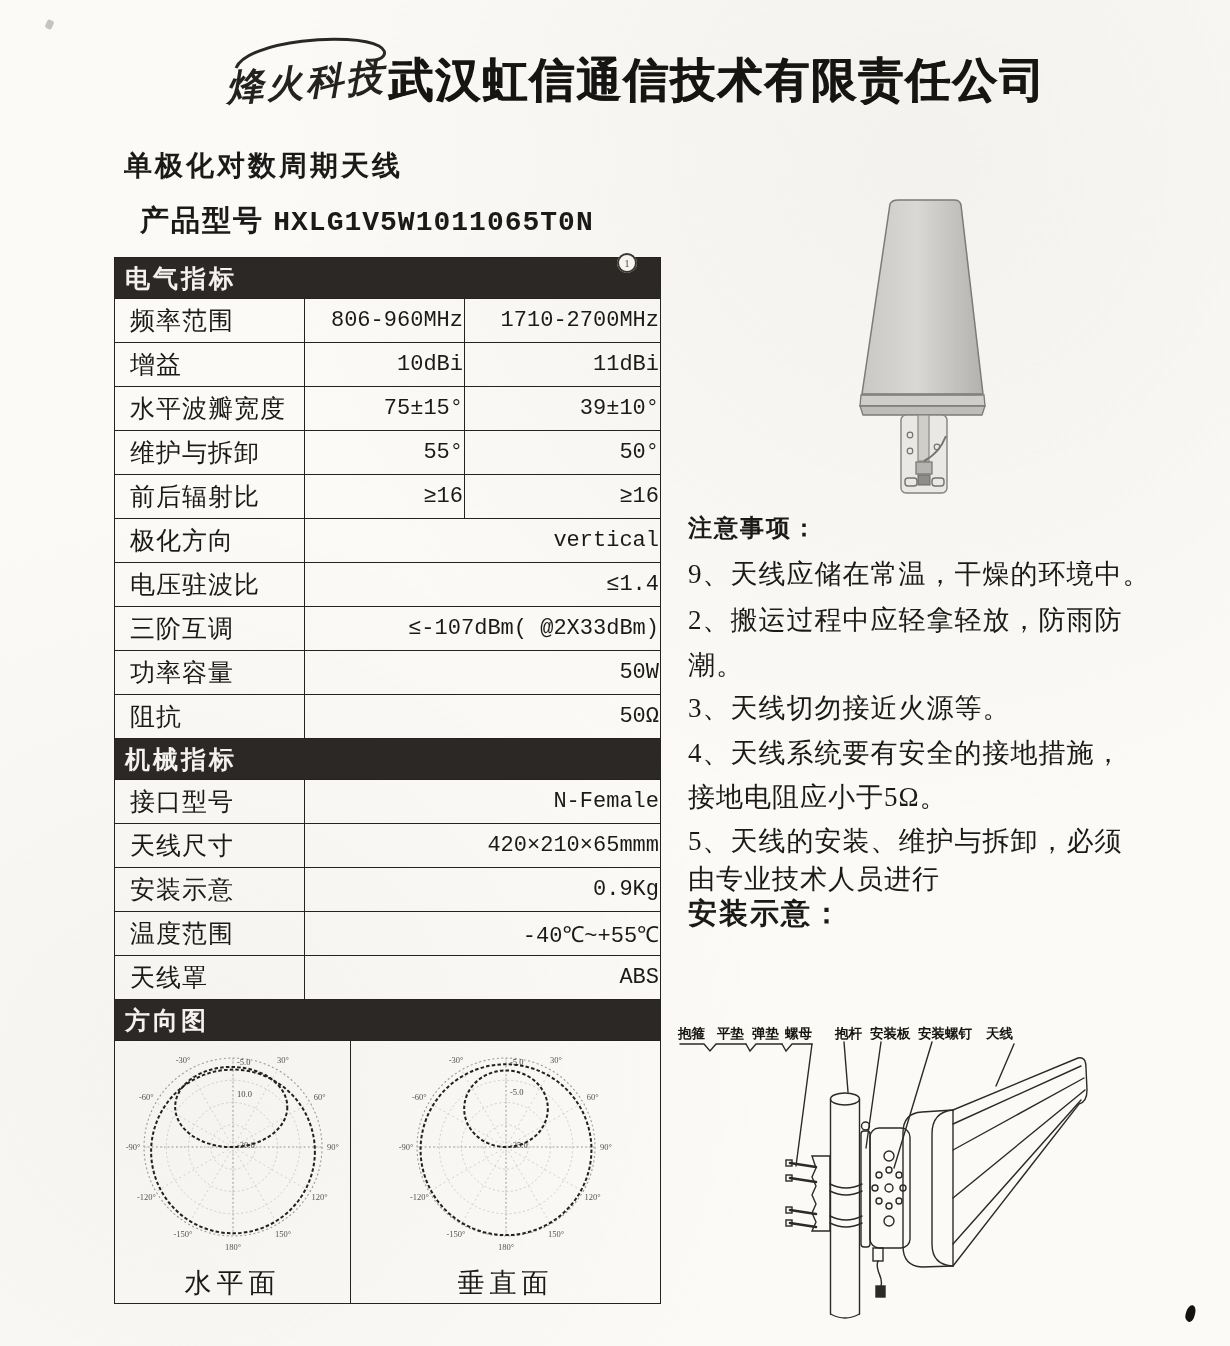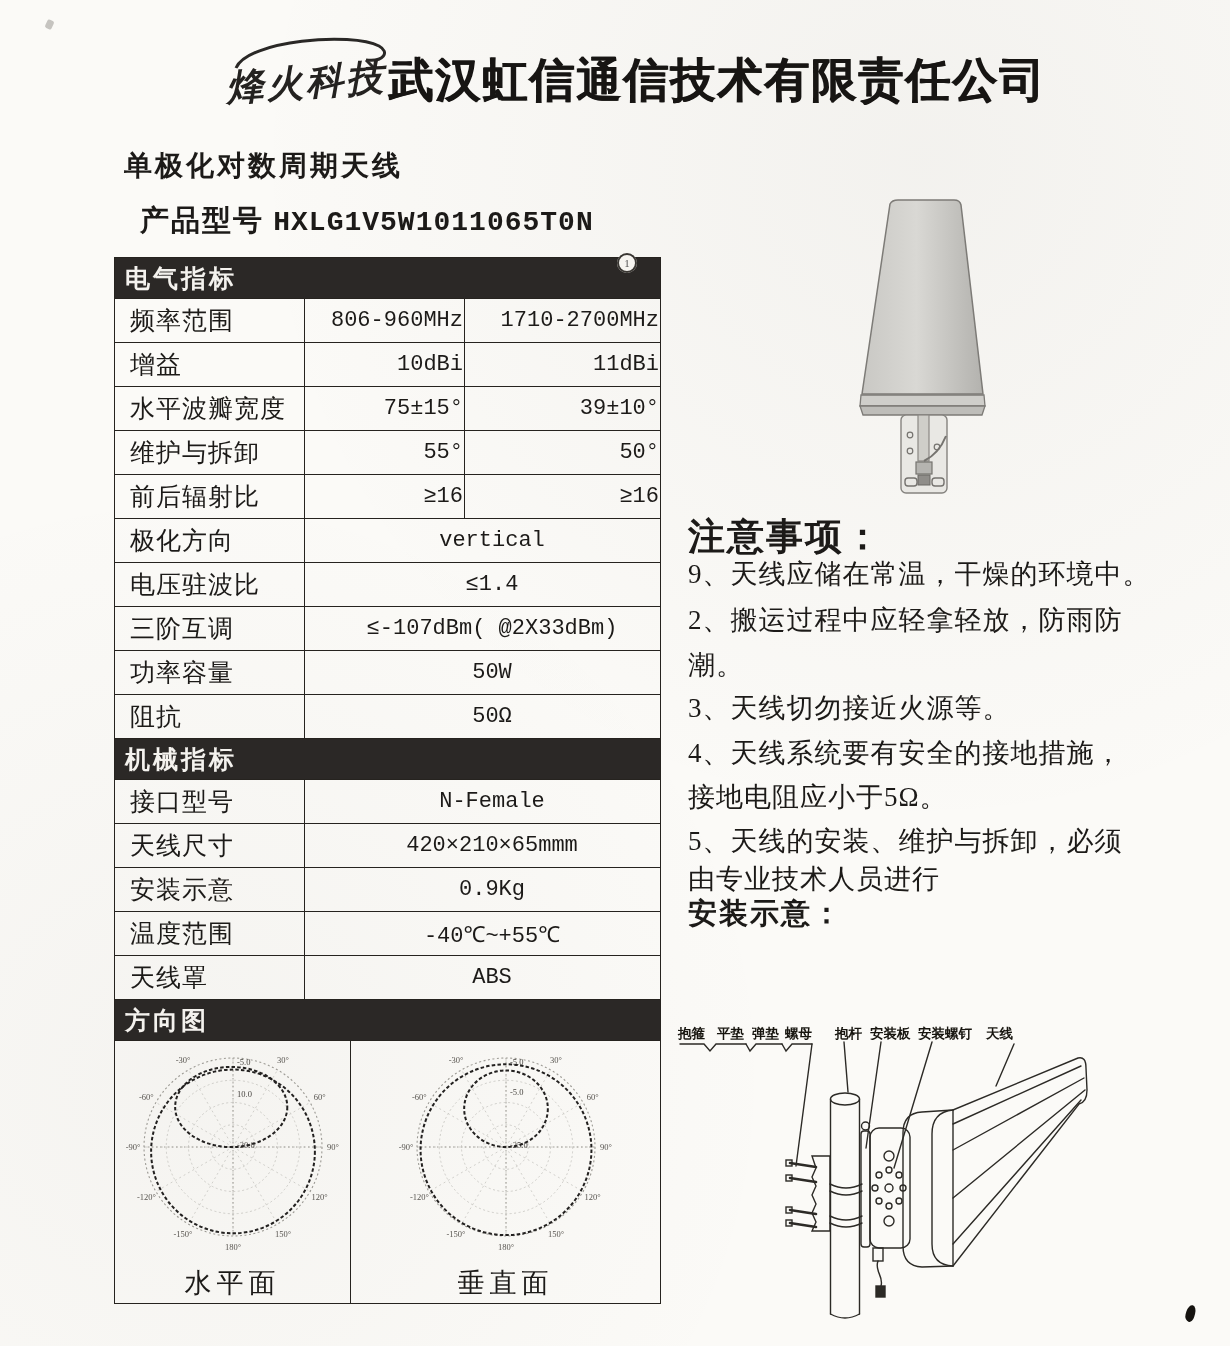--- a/index.html
+++ b/index.html
@@ -19,29 +19,29 @@
   .doc-title{left:124px;top:147px;font-size:28px;font-weight:bold;letter-spacing:3px;}
   .model-line{left:124px;top:201px;font-size:29px;font-weight:bold;letter-spacing:2px;margin-left:16px;}
   .model-line .model-value{font-family:"Liberation Mono","DejaVu Sans Mono",monospace;font-size:28px;letter-spacing:1px;}
   
   table.spec{position:absolute;left:114px;top:257px;width:546px;border-collapse:collapse;table-layout:fixed;}
   table.spec td{border:1.7px solid #26231f;overflow:hidden;}
   tr.section-header td{background:#2b2826;color:#f4f2ee;font-weight:bold;font-size:25px;
     letter-spacing:3px;padding:3px 10px;height:34px;font-family:"Liberation Sans","DejaVu Sans",sans-serif;}
   td.label-cell{font-size:25px;padding:2px 15px;height:39px;letter-spacing:1px;white-space:nowrap;}
   td.value-cell{font-family:"Liberation Mono","DejaVu Sans Mono",monospace;font-size:22px;text-align:right;white-space:nowrap;}
-  td.value-left{text-align:center;padding-left:20px;}
+  td.value-left{text-align:right;padding-left:20px;}
   td.plots-cell{height:262px;padding:0;vertical-align:top;}
   .plots-wrap{display:flex;height:100%;}
   .plot-cell{flex:0 0 236px;border-right:1.7px solid #26231f;display:flex;flex-direction:column;align-items:center;padding-top:3px;box-sizing:border-box;}
   .plot-cell.right{flex:1 1 auto;border-right:none;}
   svg.polar{width:232px;height:224px;display:block;}
   .plot-caption{font-size:27px;letter-spacing:5px;line-height:30px;text-align:right;}
   
-  .notes-heading{left:688px;top:512px;font-size:37px;font-weight:bold;letter-spacing:2px;}
+  .notes-heading{left:688px;top:512px;font-size:24px;font-weight:bold;letter-spacing:2px;}
   .note-line{left:688px;font-size:27px;letter-spacing:1px;white-space:nowrap;}
   .install-heading{left:688px;top:894px;font-size:29px;font-weight:bold;letter-spacing:2px;}
   
   .antenna-photo{left:850px;top:194px;}
   .install-svg{left:670px;top:1016px;}
   svg text{font-family:"Liberation Serif","DejaVu Serif",serif;}
   
   .mark-tl{left:46px;top:20px;width:7px;height:9px;background:#c6c4c0;transform:rotate(25deg);border-radius:2px;}
   .mark-band{left:617px;top:253px;width:20px;height:20px;background:#f6f4f0;border-radius:50%;
     box-shadow:0 0 0 2px #3a3733 inset;display:flex;align-items:center;justify-content:center;

